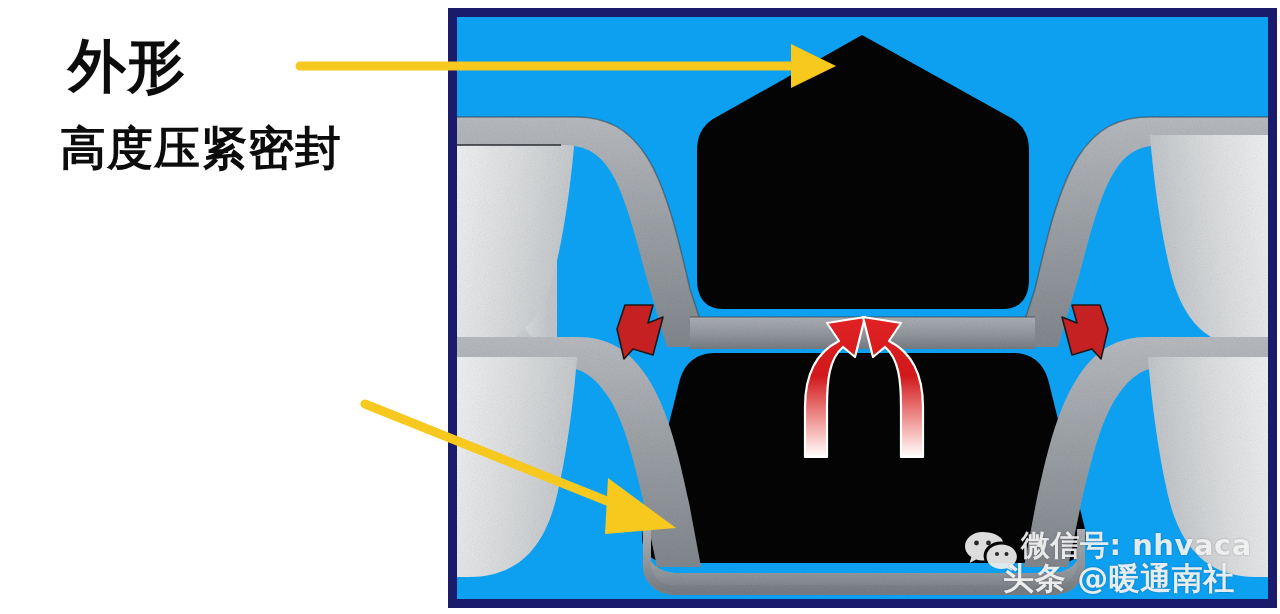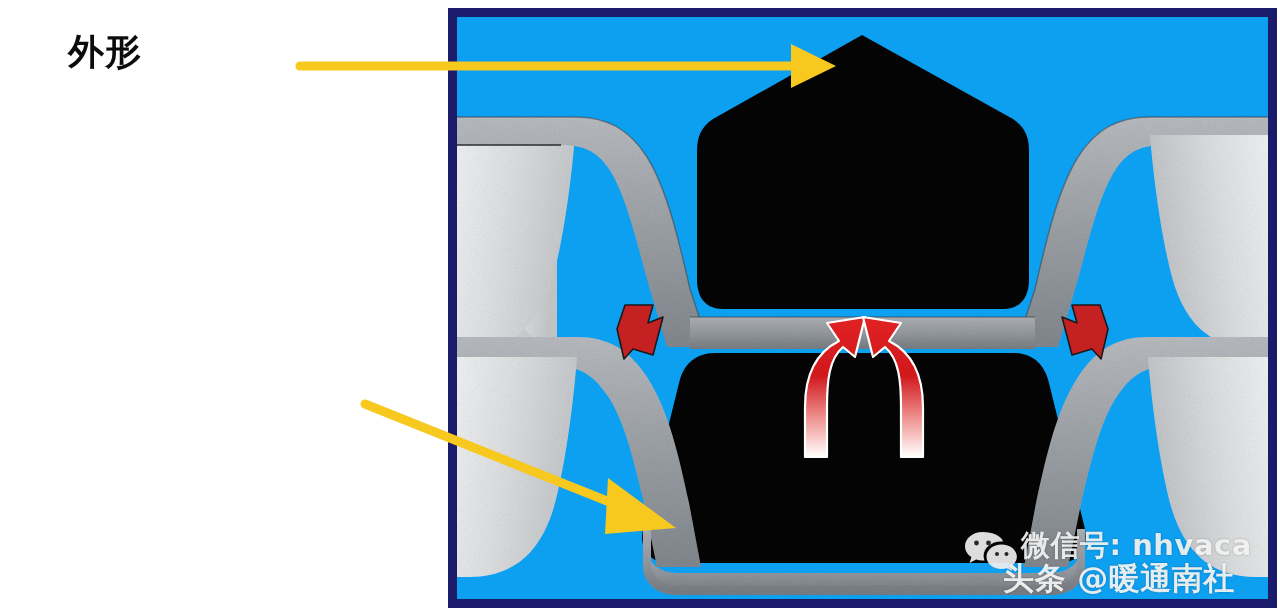--- a/index.html
+++ b/index.html
@@ -6,21 +6,21 @@
   body{
     width:1280px;height:614px;overflow:hidden;
     font-family:"DejaVu Sans","Liberation Sans",sans-serif;
     position:relative;
   }
   #root{position:absolute;inset:0;background:#ffffff;}
 
   
   .caption-col{position:absolute;left:0;top:0;width:448px;height:614px;background:#fff;}
   .cap{position:absolute;color:#0c0c0c;white-space:nowrap;letter-spacing:1px;}
-  .cap-title{font-size:36px;font-weight:700;}
+  .cap-title{font-size:58px;font-weight:700;}
   .cap-sub{font-size:46px;font-weight:700;}
 
   
   .illus{
     position:absolute;left:448px;top:8px;width:829px;height:600px;
     background:#1b1b6b;
     box-sizing:border-box;
     padding:9px;
     overflow:hidden;
   }
@@ -41,20 +41,21 @@
   .wm-r2{left:48px;top:38px;font-size:31px;letter-spacing:.5px;opacity:.95;}
   .wm-icon{position:absolute;left:8px;top:10px;width:56px;height:44px;opacity:.92;}
 </style>
 </head>
 <body>
 
 <div id="root">
 
   <div class="caption-col">
     <div class="cap cap-title" style="left:68px;top:28px;">外形</div>
+    <div class="cap cap-sub" style="left:60px;top:118px;">高度压紧密封</div>
 
   </div>
 
   <div class="illus">
     <div class="illus-inner">
       <svg viewBox="0 0 811 582" preserveAspectRatio="none">
         <defs>
 
           <linearGradient id="gLightMetal" x1="0" y1="0" x2="1" y2="0.25">
             <stop offset="0" stop-color="#f2f3f4"></stop>

